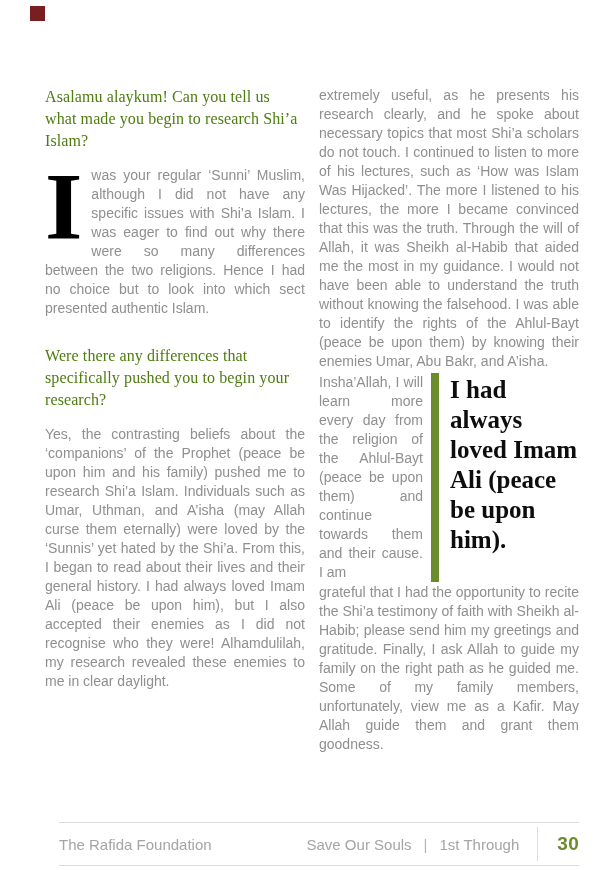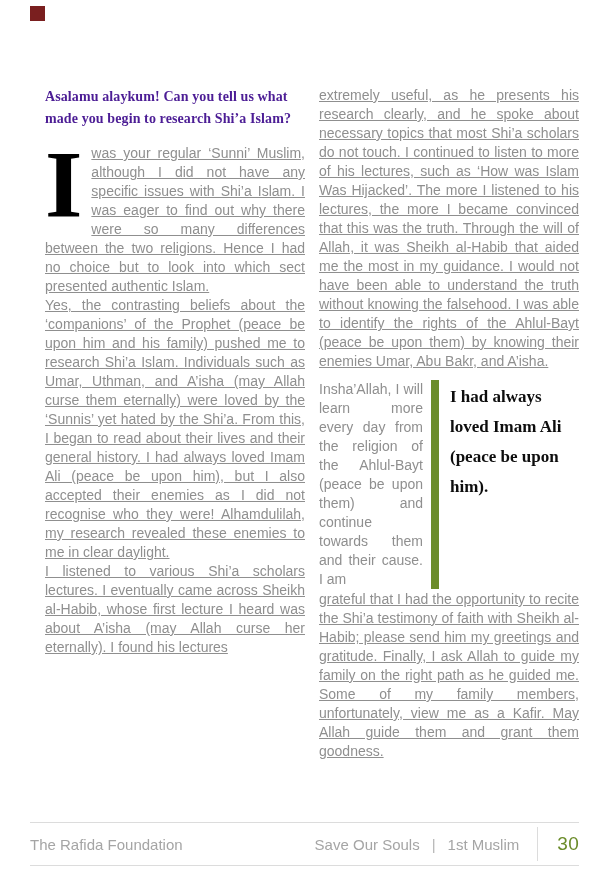--- a/index.html
+++ b/index.html
@@ -29,52 +29,51 @@
     top: 86px;
     left: 45px;
     right: 36px;
     display: flex;
     gap: 14px;
   }
   .col { flex: 1 1 0; }
 
   .question {
     font-family: "Liberation Serif", serif;
-    font-weight: 700;
-    color: #4c1d95;
-    font-size: 14px;
+    font-weight: 400;
+    color: #4d7c0f;
+    font-size: 16px;
     line-height: 22px;
     letter-spacing: 0.1px;
   }
   .q-mt { margin-top: 27px; }
   .q-mb { margin-bottom: 14px; }
 
   .answer {
     color: #8F8F8F;
     font-size: 14px;
     line-height: 19px;
     text-align: justify;
-    text-decoration: underline;
   }
 
   .dropcap {
     float: left;
     font-family: "Liberation Serif", serif;
     font-weight: 700;
     color: #000000;
     font-size: 96px;
     line-height: 76px;
     padding-right: 9px;
     padding-top: 3px;
   }
 
   .quote-row {
     display: flex;
     gap: 8px;
-    margin-top: 9px;
+    margin-top: 2px;
     align-items: stretch;
   }
   .narrow-col {
     width: 104px;
     flex: 0 0 auto;
     color: #8F8F8F;
     font-size: 14px;
     line-height: 19px;
     text-align: justify;
   }
@@ -84,30 +83,30 @@
   }
   .pullquote-bar {
     width: 8px;
     background: #6B8C2A;
     flex: 0 0 auto;
   }
   .pullquote-text {
     font-family: "Liberation Serif", serif;
     font-weight: 700;
     color: #0d0d0d;
-    font-size: 17px;
+    font-size: 25px;
     line-height: 30px;
     padding-left: 11px;
     padding-top: 2px;
   }
   .after-quote { margin-top: 1px; }
 
   .footer {
     position: absolute;
-    left: 30px;
+    left: 59px;
     right: 36px;
     bottom: 4px;
     border-top: 1px solid #dcdcdc;
     border-bottom: 1px solid #dcdcdc;
     display: flex;
     align-items: center;
     height: 44px;
     color: #A5A5A5;
     font-size: 15px;
   }
@@ -116,42 +115,42 @@
   .footer-sep { margin: 0 12px; color: #b5b5b5; }
   .footer-divider {
     width: 1px;
     height: 34px;
     background: #dcdcdc;
     margin-left: 18px;
     margin-right: 19px;
   }
   .page-number {
     color: #6B8C2A;
-    font-weight: 400;
+    font-weight: 700;
     font-size: 19px;
     letter-spacing: 0.3px;
     text-align: center;
   }
 </style>
 </head>
 <body>
 
 <div class="page">
 
   <div class="corner-mark"></div>
 
   <div class="columns">
 
     <div class="col">
       <h2 class="question q-mb">Asalamu alaykum! Can you tell us what made you begin to research Shi’a Islam?</h2>
       <p class="answer"><span class="dropcap">I</span><span>was your regular ‘Sunni’ Muslim, although I did not have any specific issues with Shi’a Islam. I was eager to find out why there were so many differences between the two religions. Hence I had no choice but to look into which sect presented authentic Islam.</span></p>
 
+      <h2 class="question q-mt q-mb">Were there any differences that specifically pushed you to begin your research?</h2>
       <p class="answer">Yes, the contrasting beliefs about the ‘companions’ of the Prophet (peace be upon him and his family) pushed me to research Shi’a Islam. Individuals such as Umar, Uthman, and A’isha (may Allah curse them eternally) were loved by the ‘Sunnis’ yet hated by the Shi’a. From this, I began to read about their lives and their general history. I had always loved Imam Ali (peace be upon him), but I also accepted their enemies as I did not recognise who they were! Alhamdulilah, my research revealed these enemies to me in clear daylight.</p>
 
-      <p class="answer">I listened to various Shi’a scholars lectures. I eventually came across Sheikh al-Habib, whose first lecture I heard was about A’isha (may Allah curse her eternally). I found his lectures</p>
     </div>
 
     <div class="col">
       <p class="answer">extremely useful, as he presents his research clearly, and he spoke about necessary topics that most Shi’a scholars do not touch. I continued to listen to more of his lectures, such as ‘How was Islam Was Hijacked’. The more I listened to his lectures, the more I became convinced that this was the truth. Through the will of Allah, it was Sheikh al-Habib that aided me the most in my guidance. I would not have been able to understand the truth without knowing the falsehood. I was able to identify the rights of the Ahlul-Bayt (peace be upon them) by knowing their enemies Umar, Abu Bakr, and A’isha.</p>
 
 
       <div class="quote-row">
         <p class="narrow-col">Insha’Allah, I will learn more every day from the religion of the Ahlul-Bayt (peace be upon them) and continue towards them and their cause. I am</p>
         <div class="pullquote">
           <div class="pullquote-bar"></div>
@@ -162,19 +161,19 @@
       <p class="answer after-quote">grateful that I had the opportunity to recite the Shi’a testimony of faith with Sheikh al-Habib; please send him my greetings and gratitude. Finally, I ask Allah to guide my family on the right path as he guided me. Some of my family members, unfortunately, view me as a Kafir. May Allah guide them and grant them goodness.</p>
     </div>
 
   </div>
 
   <div class="footer">
     <span class="footer-left">The Rafida Foundation</span>
     <span class="footer-right">
       <span>Save Our Souls</span>
       <span class="footer-sep">|</span>
-      <span>1st Muslim</span>
+      <span>1st Through</span>
     </span>
     <span class="footer-divider"></span>
     <span class="page-number">30</span>
   </div>
 
 </div>
 
 </body></html>

